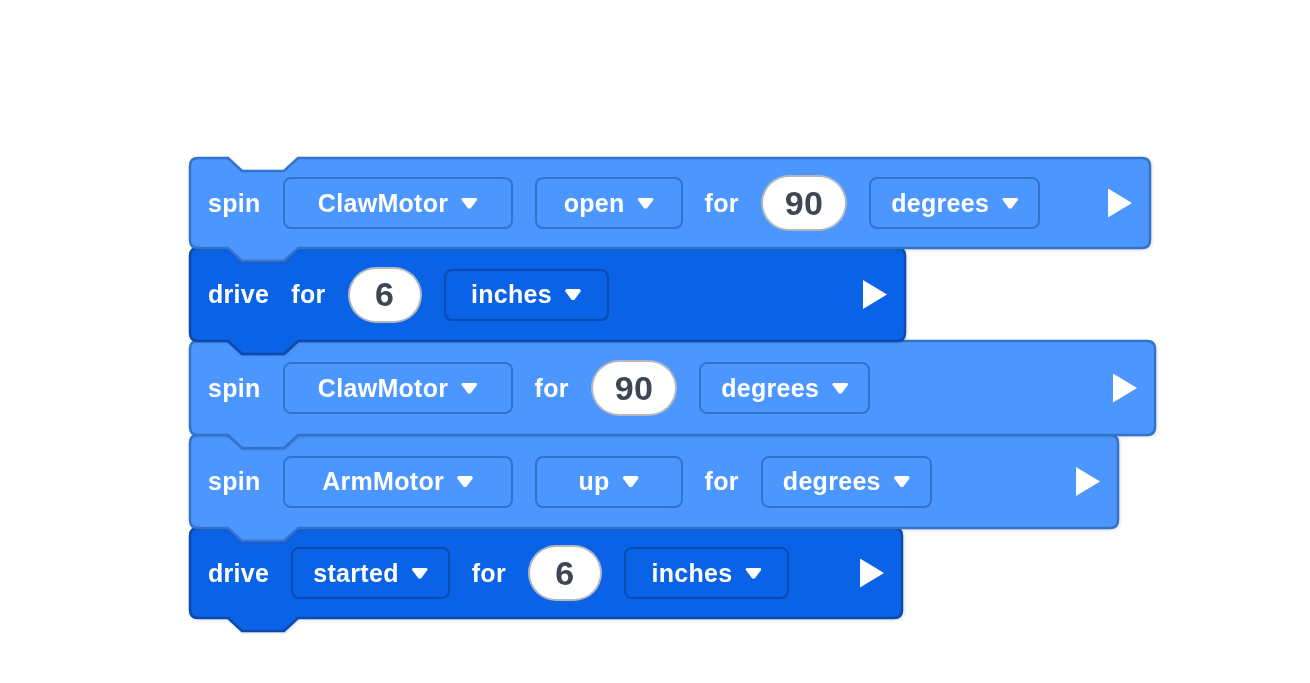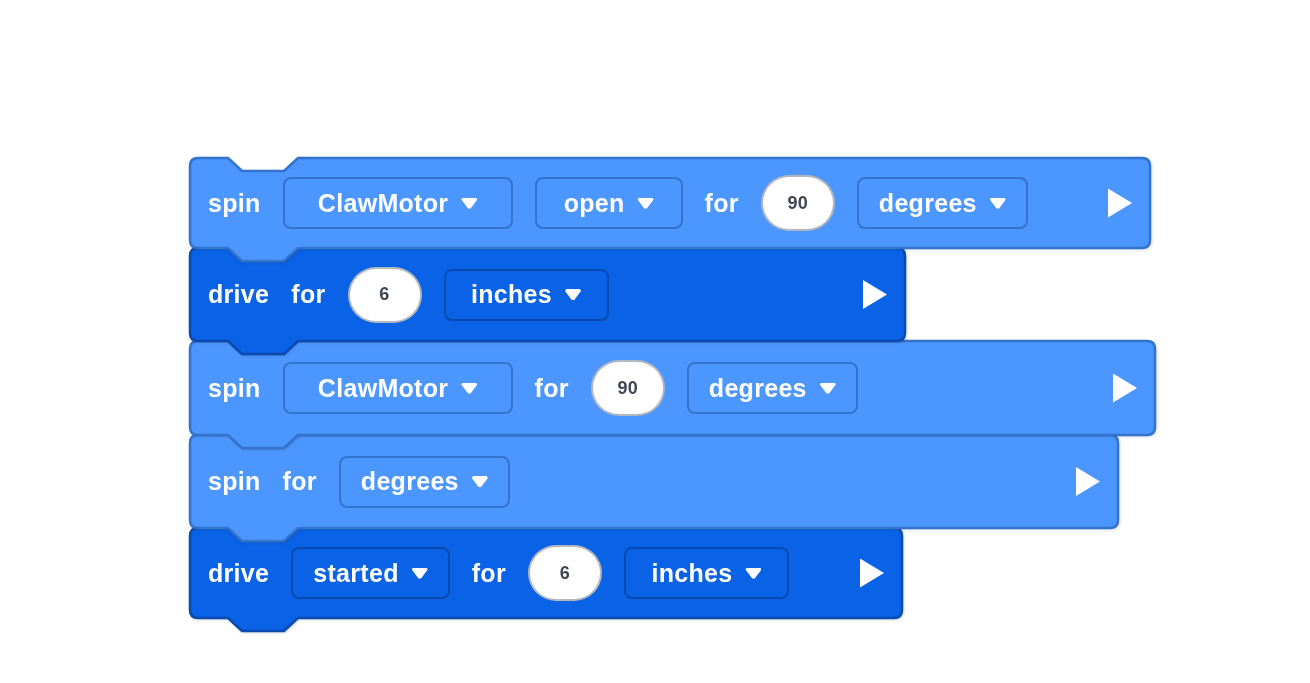--- a/index.html
+++ b/index.html
@@ -35,21 +35,21 @@
   .drive .dropdown{border-color:var(--drive-border);}
   .dd-motor{min-width:230px;}
   .dd-direction{min-width:148px;}
   .dd-unit{min-width:165px;}
 
   .caret{width:16px;height:11px;background:#FFFFFF;flex:0 0 auto;
          clip-path:polygon(8% 0,92% 0,100% 18%,58% 100%,42% 100%,0 18%);}
 
   .oval{height:56px;min-width:74px;background:var(--oval-fill);border:2px solid var(--oval-border);
         border-radius:28px;display:flex;align-items:center;justify-content:center;
-        padding:0 22px;color:var(--oval-text);font-size:18px;font-weight:bold;cursor:text;flex:0 0 auto;}
+        padding:0 22px;color:var(--oval-text);font-size:34px;font-weight:bold;cursor:text;flex:0 0 auto;}
 
   .play{width:24px;height:29px;background:#FFFFFF;margin-left:auto;flex:0 0 auto;cursor:pointer;
         clip-path:polygon(0 0,100% 50%,0 100%);}
 </style>
 </head>
 <body>
 
 <div class="workspace">
 
 
@@ -118,20 +118,28 @@
       <span class="play"></span>
     </div>
   </div>
 
   <div class="blk motor" style="left:190px;top:435px;width:928px;height:93px;z-index:20;">
     <svg width="932" height="112" viewBox="-2 -2 932 112">
       <path d="M8,0 L38,0 L52,13 L94,13 L108,0 L920,0 Q928,0 928,8 L928,85 Q928,93 920,93 L108,93 L94,106 L52,106 L38,93 L8,93 Q0,93 0,85 L0,8 Q0,0 8,0 Z"></path>
     </svg>
     <div class="content">
       <span>spin</span>
+      <div class="dropdown dd-motor">
+        <span>ArmMotor</span>
+        <span class="caret"></span>
+      </div>
+      <div class="dropdown dd-direction">
+        <span>up</span>
+        <span class="caret"></span>
+      </div>
       <span>for</span>
       <div class="dropdown dd-unit">
         <span>degrees</span>
         <span class="caret"></span>
       </div>
       <span class="play"></span>
     </div>
   </div>
 
   <div class="blk drive" style="left:190px;top:528px;width:712px;height:90px;z-index:10;">

